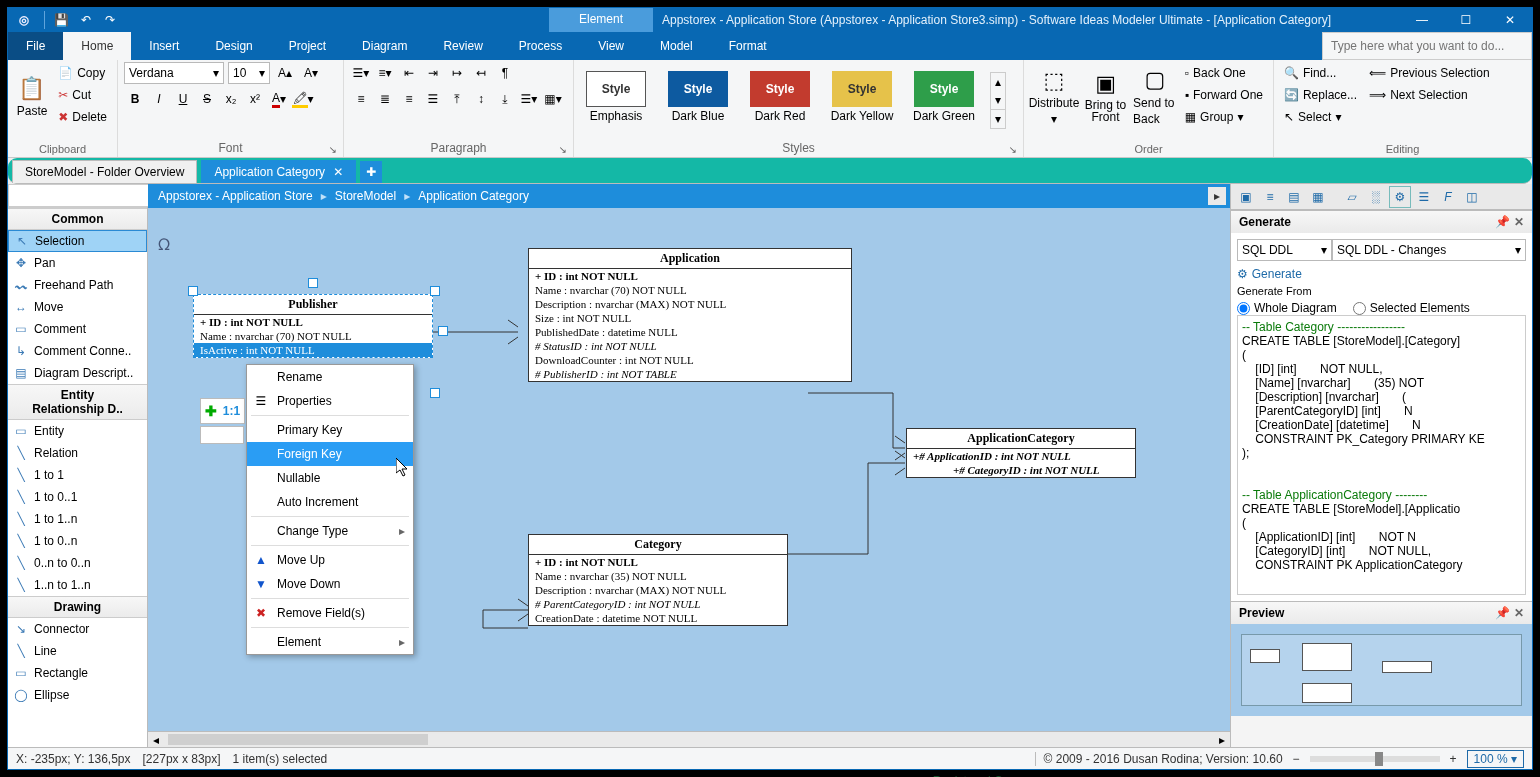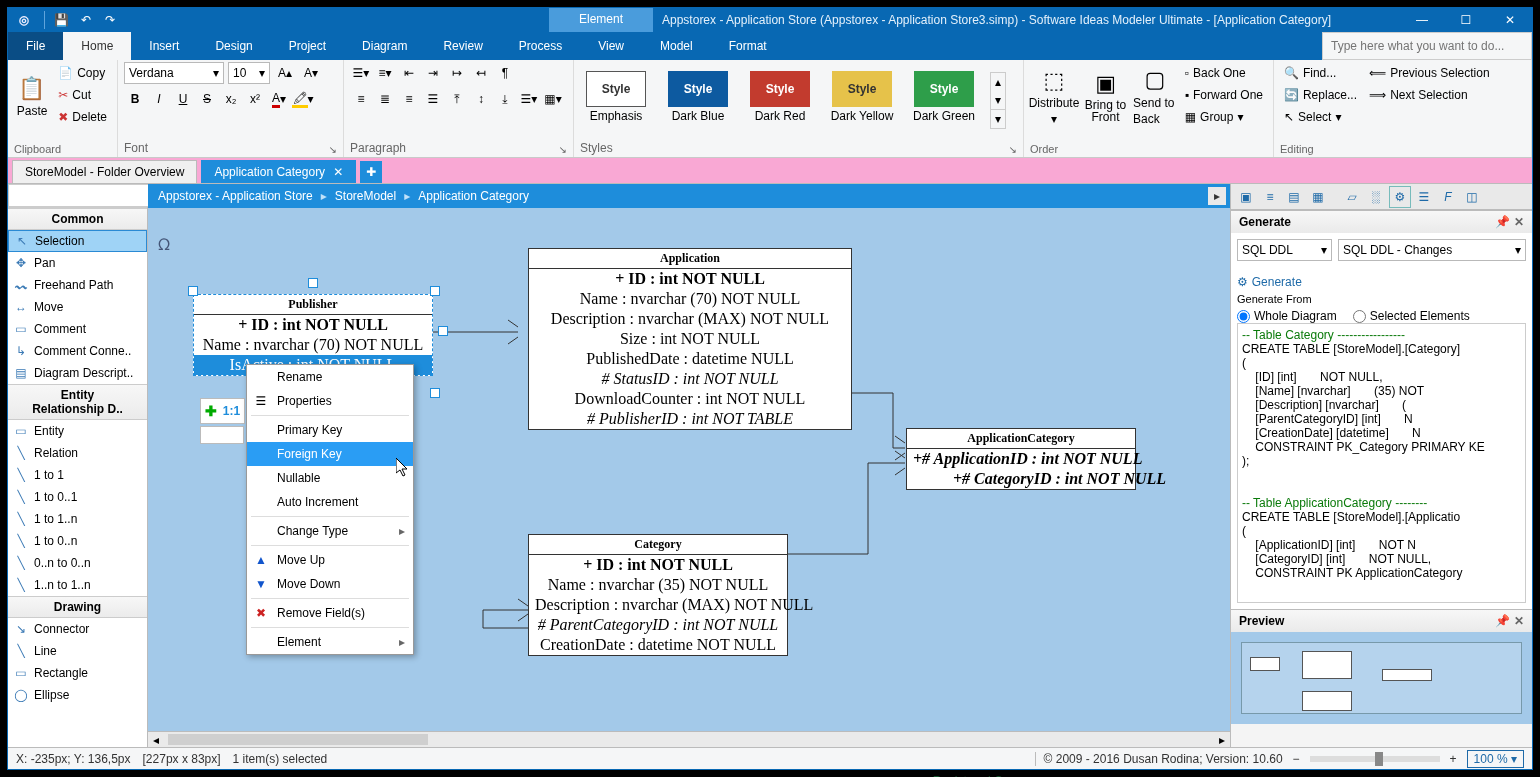--- a/index.html
+++ b/index.html
@@ -20,33 +20,33 @@
 .menurow { height: 28px; background: #0868b3; display: flex; align-items: stretch; color: #fff; }
 .menurow .tab { padding: 0 18px; display: flex; align-items: center; cursor: pointer; }
 .menurow .tab.file { background: #0a4d85; text-align: center; }
 .menurow .tab.active { background: #f5f6f7; color: #333; }
 .menurow .search { margin-left: auto; width: 210px; background: #f5f6f7; color: #999; padding: 4px 8px; border: 1px solid #ccc; }
 
 
 .ribbon { height: 98px; background: #f5f6f7; border-bottom: 1px solid #c9c9c9; display: flex; }
 .group { border-right: 1px solid #dcdcdc; padding: 2px 6px 0 6px; display: flex; flex-direction: column; }
 .group-body { flex: 1; display: flex; align-items: flex-start; gap: 4px; }
-.group-title { color: #666; font-size: 11px; padding: 2px 0; position: relative; }
+.group-title { text-align: center; color: #666; font-size: 11px; padding: 2px 0; position: relative; }
 .group-title .dlg { position: absolute; right: 0; bottom: 2px; color: #666; font-size: 10px; cursor: pointer; }
 .bigbtn { display: flex; flex-direction: column; align-items: center; justify-content: center; width: 48px; height: 70px; gap: 2px; cursor: pointer; }
 .bigbtn .ico { font-size: 22px; }
 .smallrow { height: 22px; display: flex; align-items: center; gap: 4px; padding: 0 4px; cursor: pointer; white-space: nowrap; }
 .stackcol { display: flex; flex-direction: column; }
 .combo { border: 1px solid #b9b9b9; background: #fff; height: 22px; padding: 0 4px; display: inline-flex; align-items: center; justify-content: space-between; }
 .btn-sq { width: 22px; height: 22px; border: 1px solid transparent; display: inline-flex; align-items: center; justify-content: center; cursor: pointer; }
 .style-btn { width: 72px; height: 60px; display: flex; flex-direction: column; align-items: center; gap: 2px; cursor: pointer; }
 .style-box { width: 60px; height: 36px; border: 1px solid #999; display: flex; align-items: center; justify-content: center; font-weight: bold; font-size: 12px; }
 
 
-.doctabs { height: 26px; background: #f9a8d4; border-bottom: 1px solid #bbb; display: flex; align-items: flex-end; }
+.doctabs { height: 26px; background: #14b8a6; border-bottom: 1px solid #bbb; display: flex; align-items: flex-end; border-radius: 9px; }
 .doctab { padding: 4px 12px; border: 1px solid #bbb; border-bottom: none; background: #f0f0f0; margin-left: 4px; cursor: pointer; }
 .doctab.active { background: #1e8ddb; color: #fff; border-color: #1e8ddb; }
 .doctab .x { margin-left: 8px; }
 .addtab { width: 22px; height: 22px; background: #1e8ddb; color: #fff; display: flex; align-items: center; justify-content: center; margin-left: 4px; cursor: pointer; }
 
 
 .main { flex: 1; display: flex; min-height: 0; }
 
 
 .toolbox { width: 140px; background: #fff; border-right: 1px solid #bbb; display: flex; flex-direction: column; }
@@ -65,21 +65,21 @@
 .breadcrumb .scroll-r { position: absolute; right: 4px; background: #e9e9e9; color: #333; width: 18px; height: 18px; display: flex; align-items: center; justify-content: center; }
 .canvas { flex: 1; background: #a3c9e9; position: relative; overflow: hidden; }
 .scroll-h { height: 16px; background: #eaeaea; border-top: 1px solid #bbb; position: relative; }
 .scroll-h .thumb { position: absolute; left: 20px; top: 2px; bottom: 2px; width: 260px; background: #cfcfcf; }
 .scroll-h .arr { position: absolute; top: 0; bottom: 0; width: 16px; display: flex; align-items: center; justify-content: center; background: #eaeaea; cursor: pointer; }
 
 
 .entity { position: absolute; background: #fff; border: 1px solid #333; }
 .entity.selected { border: 1px dashed #1e8ddb; }
 .entity .ehead { font-weight: bold; text-align: center; border-bottom: 1px solid #333; padding: 2px 6px; background: #fff; font-family: Verdana; }
-.entity .erow { padding: 1px 6px; font-family: Verdana; font-size: 16px; white-space: nowrap; text-align: center; }
+.entity .erow { padding: 1px 6px; font-family: Verdana; font-size: 11px; white-space: nowrap; }
 .entity .erow.sel { background: #1e8ddb; color: #ffffff; }
 .entity .erow.fk { font-style: italic; }
 .handle { position: absolute; width: 10px; height: 10px; border: 1px solid #1e8ddb; background: #fff; }
 .smart { position: absolute; background: #fff; border: 1px solid #bbb; padding: 4px; display: flex; gap: 6px; align-items: center; }
 .smart .plus { color: #0a0; font-weight: bold; font-size: 14px; }
 .smart .one { color: #1e8ddb; font-weight: bold; }
 
 
 svg.conn { position: absolute; inset: 0; width: 100%; height: 100%; pointer-events: none; }
 
@@ -92,21 +92,21 @@
 .ctxmenu .msep { height: 1px; background: #ddd; margin: 2px 4px; }
 
 
 .rightpane { width: 302px; background: #f4f4f4; border-left: 1px solid #bbb; display: flex; flex-direction: column; }
 .iconstrip { height: 26px; background: #e9e9e9; display: flex; align-items: center; gap: 2px; padding: 0 4px; border-bottom: 1px solid #bbb; }
 .iconstrip span { width: 22px; height: 22px; display: inline-flex; align-items: center; justify-content: center; cursor: pointer; color: #1e6aa8; }
 .panel { border-top: 1px solid #bbb; display: flex; flex-direction: column; }
 .panel-title { background: linear-gradient(#f7f7f7,#eaeaea); padding: 4px 8px; font-weight: bold; display: flex; align-items: center; }
 .panel-title .ctrls { margin-left: auto; display: flex; gap: 4px; color: #666; }
 .panel-body { padding: 6px; background: #fff; }
-.ddl-combo { display: flex; gap: 6px; margin-bottom: 14px; }
+.ddl-combo { display: flex; margin-bottom: 6px; }
 .gen-link { color: #1e6aa8; cursor: pointer; display: flex; align-items: center; gap: 4px; margin: 4px 0; }
 .radio { display: flex; align-items: center; gap: 4px; }
 .code { font-family: "Courier New", monospace; font-size: 12px; background: #fff; border: 1px solid #ccc; height: 280px; padding: 4px; overflow: auto; white-space: pre; }
 .code .comment { color: #0a7a0a; }
 .preview-body { height: 92px; background: #a3c9e9; position: relative; }
 
 
 .status { height: 22px; background: #f5f6f7; border-top: 1px solid #bbb; display: flex; align-items: center; padding: 0 8px; gap: 12px; font-size: 11px; color: #333; }
 .status .right { margin-left: auto; display: flex; align-items: center; gap: 10px; }
 .status a { color: #14532d; text-decoration: underline; cursor: pointer; margin-top: 45px; }

